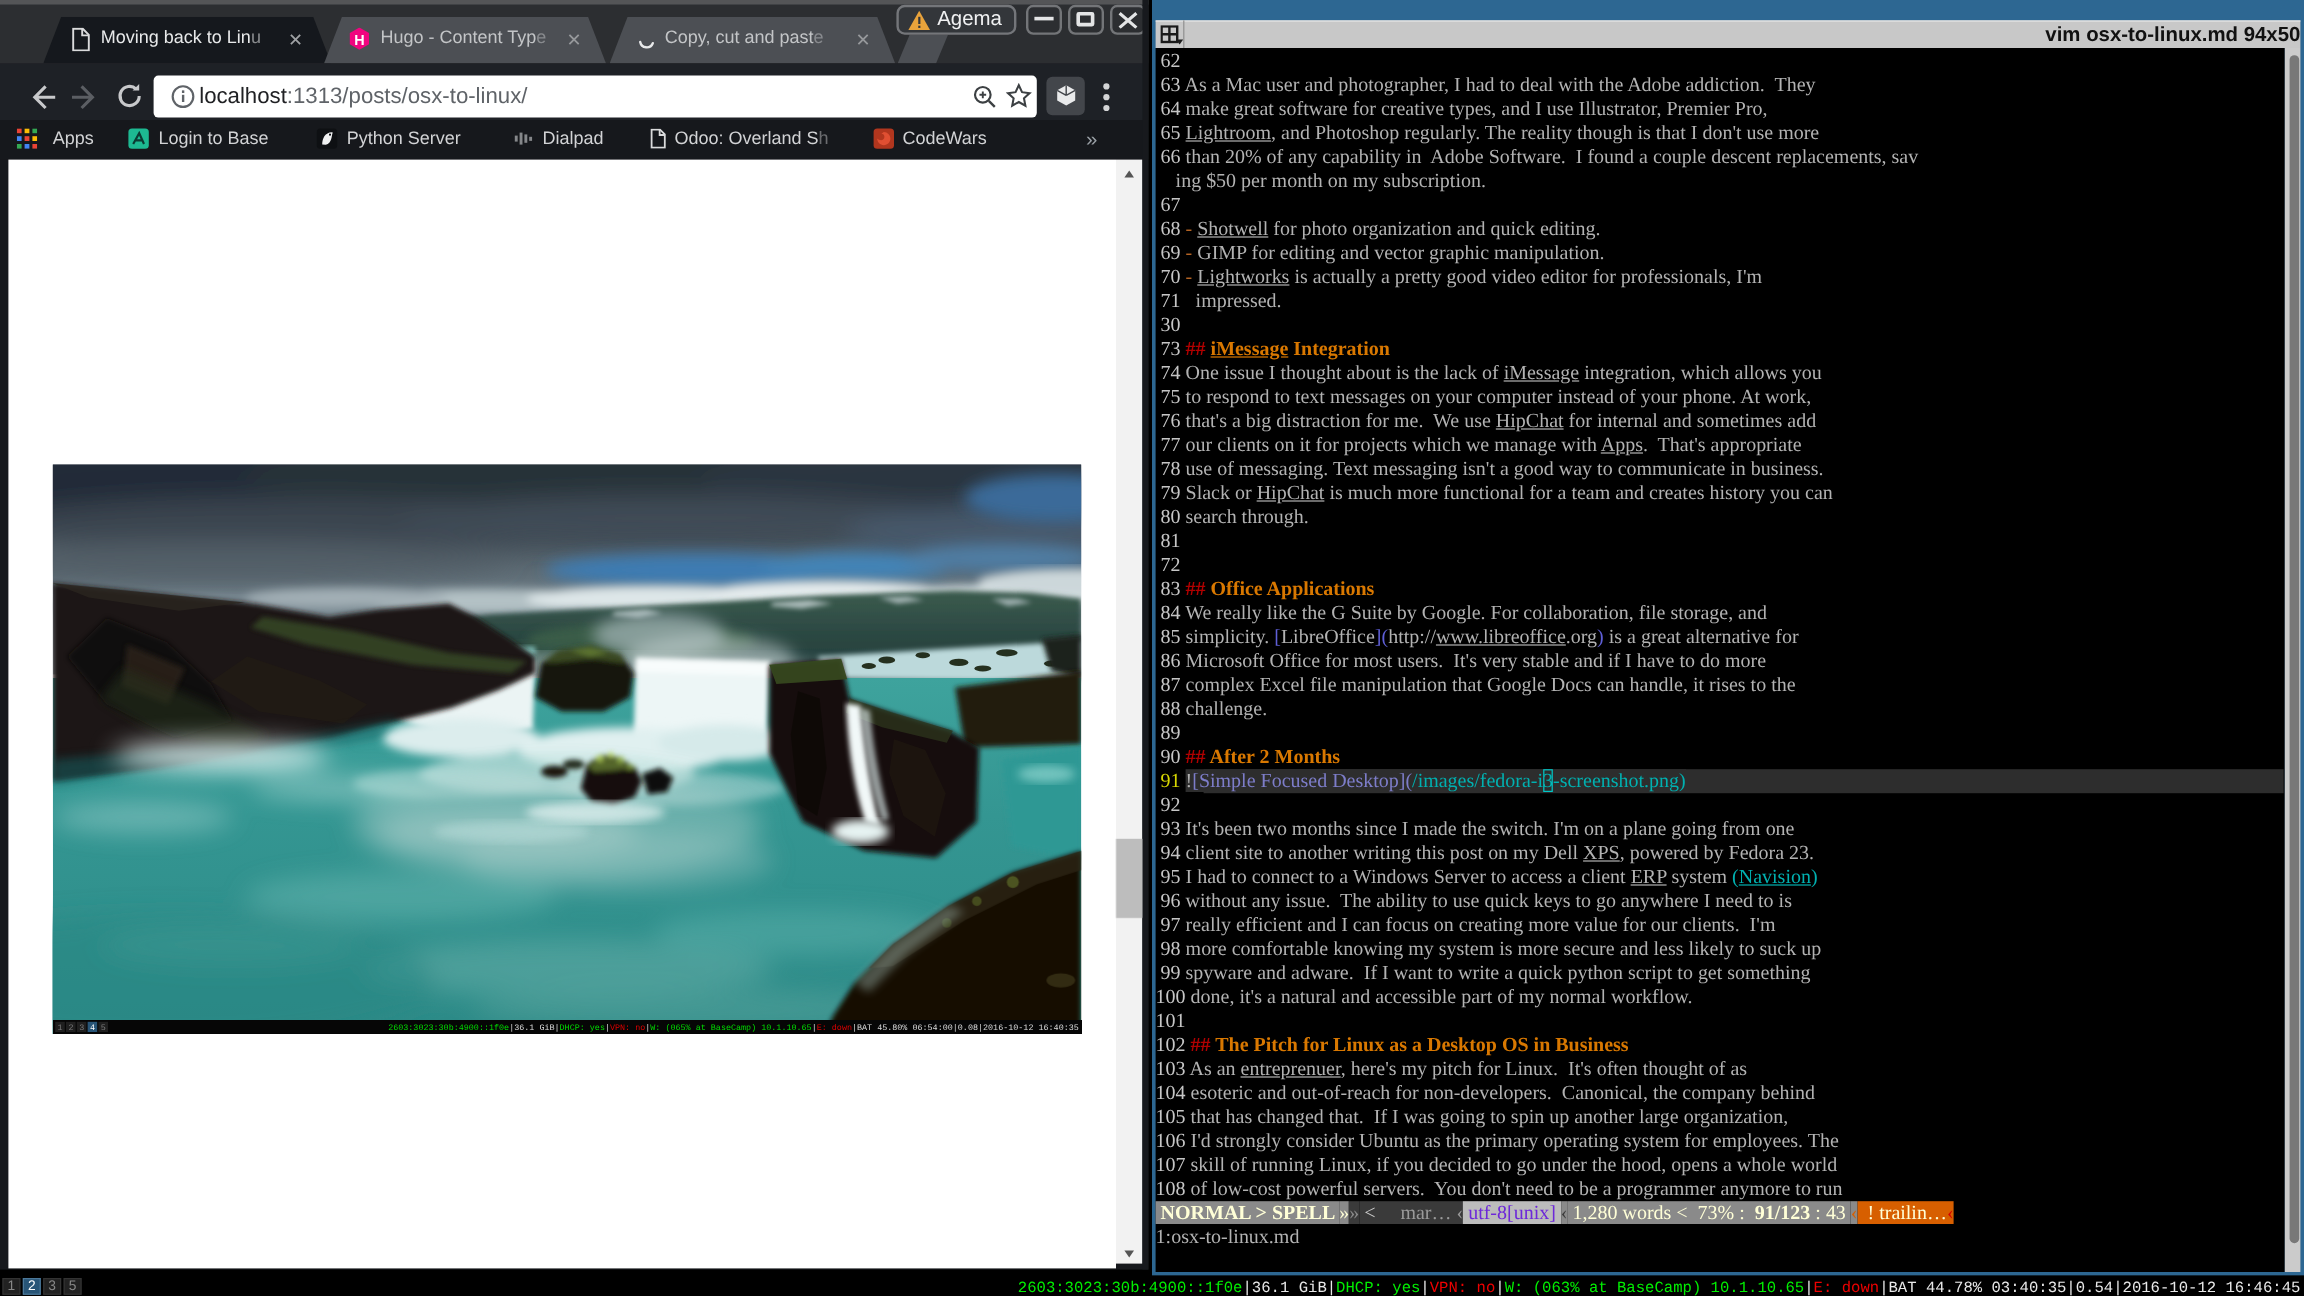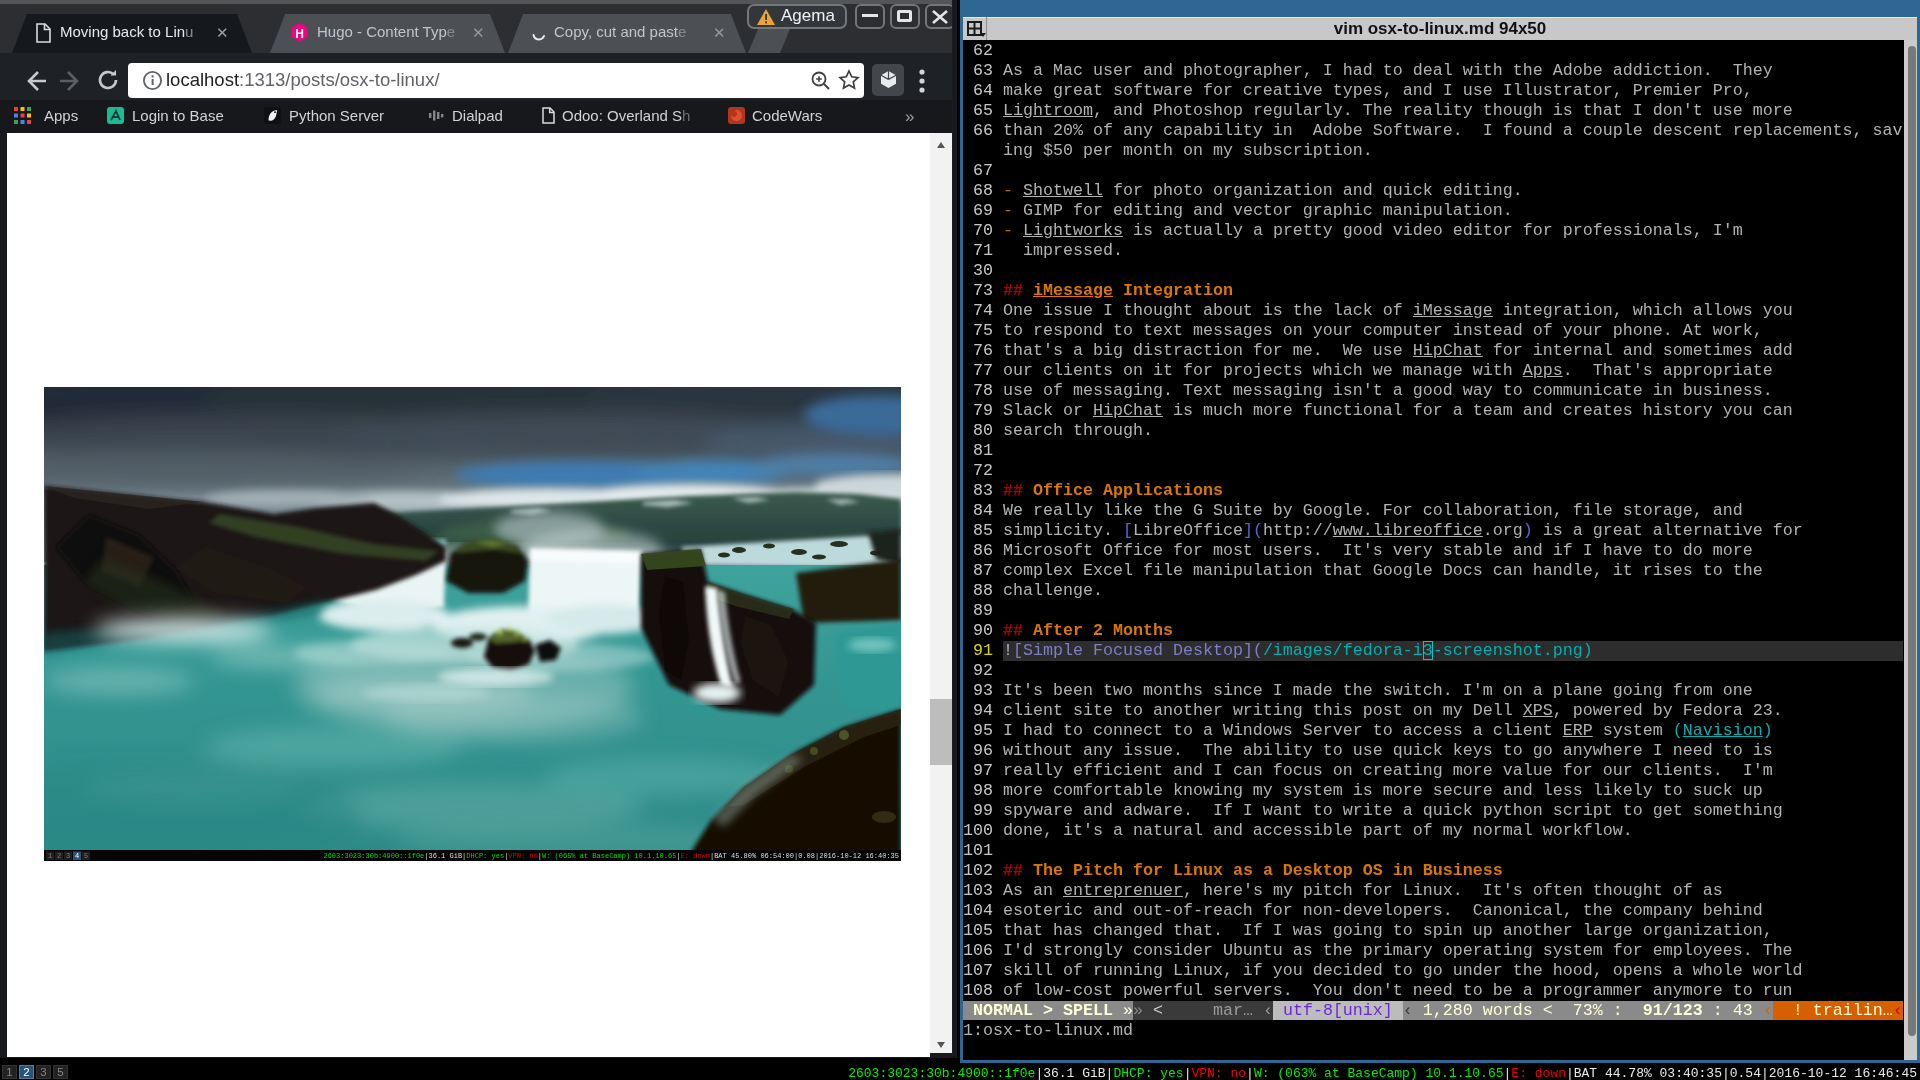--- a/index.html
+++ b/index.html
@@ -26,26 +26,26 @@
 #scrollbar{position:absolute;left:930px;top:133px;width:22px;height:920px;background:#f2f2f2}
 #sthumb{position:absolute;left:930px;top:699px;width:22px;height:66px;background:#bdbdbd}
 #rframe{position:absolute;left:952px;top:0;width:5px;height:1058px;background:#17191d}
 #h2line{position:absolute;left:51px;top:296px;font-size:44px;color:#3b4045;letter-spacing:0.1px}
 #h2line .hh{color:#b8bec4}
 #para{position:absolute;left:46px;top:929px;width:880px;height:128px;overflow:hidden;font-family:"Liberation Serif",serif;font-size:34px;line-height:52px;color:#3d444b;letter-spacing:1.1px;word-spacing:3.5px}
 
 #twin{position:absolute;left:960px;top:0;width:960px;height:1063px;background:#2d6792}
 #tblue{position:absolute;left:960px;top:0;width:960px;height:17px;background:#2d6792;color:#fff;font-family:"Liberation Mono",monospace;font-size:13.5px}
 #tgray{position:absolute;left:963px;top:17px;width:954px;height:23px;background:#c8c8c8;border-top:1px solid #e8e8e8}
-#tgtitle{position:absolute;left:963px;top:19px;width:954px;text-align:center;font-size:17px;font-weight:bold;color:#111}
+#tgtitle{position:absolute;left:963px;top:19px;width:954px;text-align:right;font-size:17px;font-weight:bold;color:#111}
 #tblack{position:absolute;left:963px;top:40px;width:941px;height:1020px;background:#000}
 #tscroll{position:absolute;left:1904px;top:40px;width:13px;height:1020px;background:#cbcbcb}
 #tsthumb{position:absolute;left:1908px;top:46px;width:8px;height:990px;background:#787878;border-radius:4px}
 #cursorline{position:absolute;left:1003px;top:641px;width:900px;height:20px;background:#2d2d2d}
-pre#vim{position:absolute;left:963px;top:41px;font-family:Liberation Mono, monospace;font-size:16.667px;line-height:20px;color:#b2b2b2}
+pre#vim{position:absolute;left:963px;top:41px;font-family:Liberation Serif, serif;font-size:16.667px;line-height:20px;color:#b2b2b2}
 pre#vim .n{color:#c6c6c6}
 pre#vim .y{color:#d7d700}
 pre#vim .u{text-decoration:underline}
 pre#vim .u2{text-decoration:underline}
 pre#vim .hm{color:#b00000;font-weight:bold}
 pre#vim .h{color:#d97800;font-weight:bold}
 pre#vim .li{color:#b56424}
 pre#vim .bl{color:#5f5fd7}
 pre#vim .pu{color:#7d7dc9}
 pre#vim .cy{color:#00b0b0}
@@ -70,21 +70,21 @@
 #stat .g{color:#00ee00}
 #stat .r{color:#ee0000}
 </style></head>
 <body>
 <div id="root">
 
   <div id="bwin"></div>
   <div id="topstrip"></div>
   <div id="tabbar"></div>
 
-  <div class="tab" id="tab1" style="left:12px;width:240px">
+  <div class="tab" id="tab1" style="left:36px;width:240px">
       <div class="tshape"></div>
     <svg class="abs" style="left:22px;top:9px" width="18" height="20" viewBox="0 0 18 20">
         <path d="M3 1h8l5 5v13H3z" fill="none" stroke="#dadbdc" stroke-width="1.6"></path>
         <path d="M10.5 1v5.5H16" fill="none" stroke="#dadbdc" stroke-width="1.6"></path>
       </svg>
     <div class="ttl" style="left:48px;width:150px;color:#e8e9ea">Moving back to Lin<span style="opacity:.55">u</span></div>
     <div class="tx" style="left:204px;color:#9fa1a4">✕</div>
     </div>
   <div class="tab" id="tab2" style="left:270px;width:235px">
       <div class="tshape"></div>

